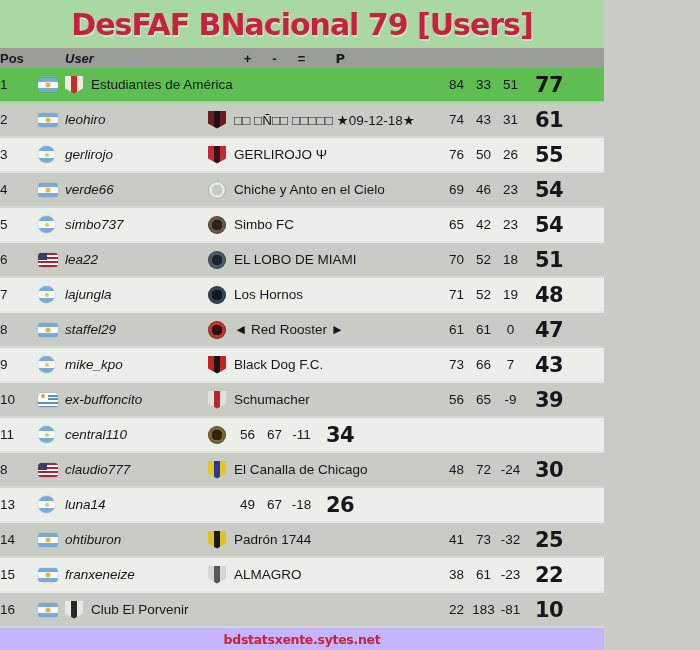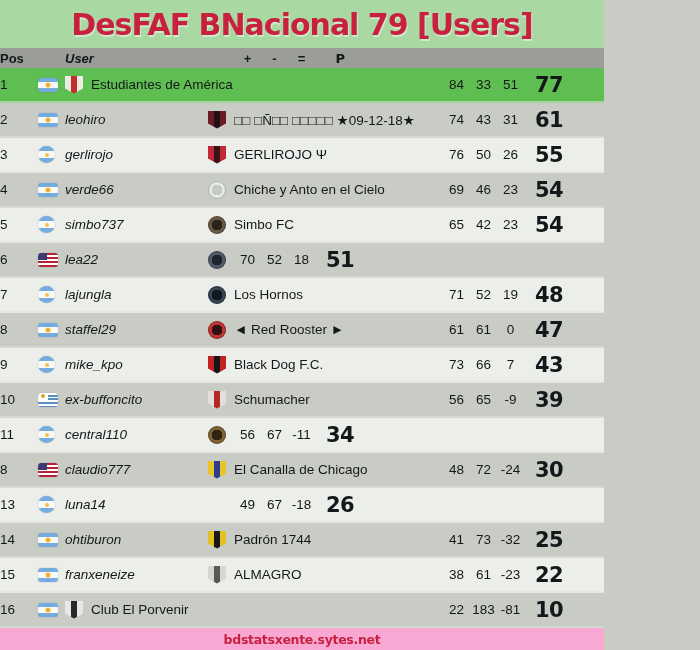--- a/index.html
+++ b/index.html
@@ -88,21 +88,21 @@
   }
 
   
   .badge{width:18px;height:18px;display:block;flex:0 0 auto;}
   .badge-shield{clip-path:polygon(0 0,100% 0,100% 72%,50% 100%,0 72%);}
   .badge-circle{border-radius:50%;box-shadow:inset 0 0 0 1px rgba(0,0,0,.25);}
 
   
   .footer{
     flex:1 1 auto;display:flex;align-items:center;justify-content:center;
-    background:#f9a8d4;
+    background:#c4b5fd;
   }
   .footer a{
     font-size:12.5px;font-weight:700;color:#c8203f;text-decoration:none;
     font-family:"DejaVu Sans",sans-serif;letter-spacing:-0.3px;
   }
 </style>
 </head>
 <body>
 
 <div class="page">
@@ -199,20 +199,21 @@
   </div>
       <div class="trow row row-dark">
     <div class="c-pos">6</div>
     <div class="c-flag">
           <span class="flag flag-usa"></span>
         </div>
     <div class="c-user">lea22</div>
     <div class="c-badge">
           <span class="badge badge-circle" style="background: radial-gradient(circle, rgb(30, 36, 44) 0px, rgb(30, 36, 44) 42%, rgb(78, 90, 102) 42%);"></span>
         </div>
+    <div class="c-team">EL LOBO DE MIAMI</div>
     <div class="c-plus">70</div>
     <div class="c-minus">52</div>
     <div class="c-eq">18</div>
     <div class="c-pts">51</div>
   </div>
       <div class="trow row row-light">
     <div class="c-pos">7</div>
     <div class="c-flag">
           <span class="flag flag-argentina-circle"></span>
         </div>

